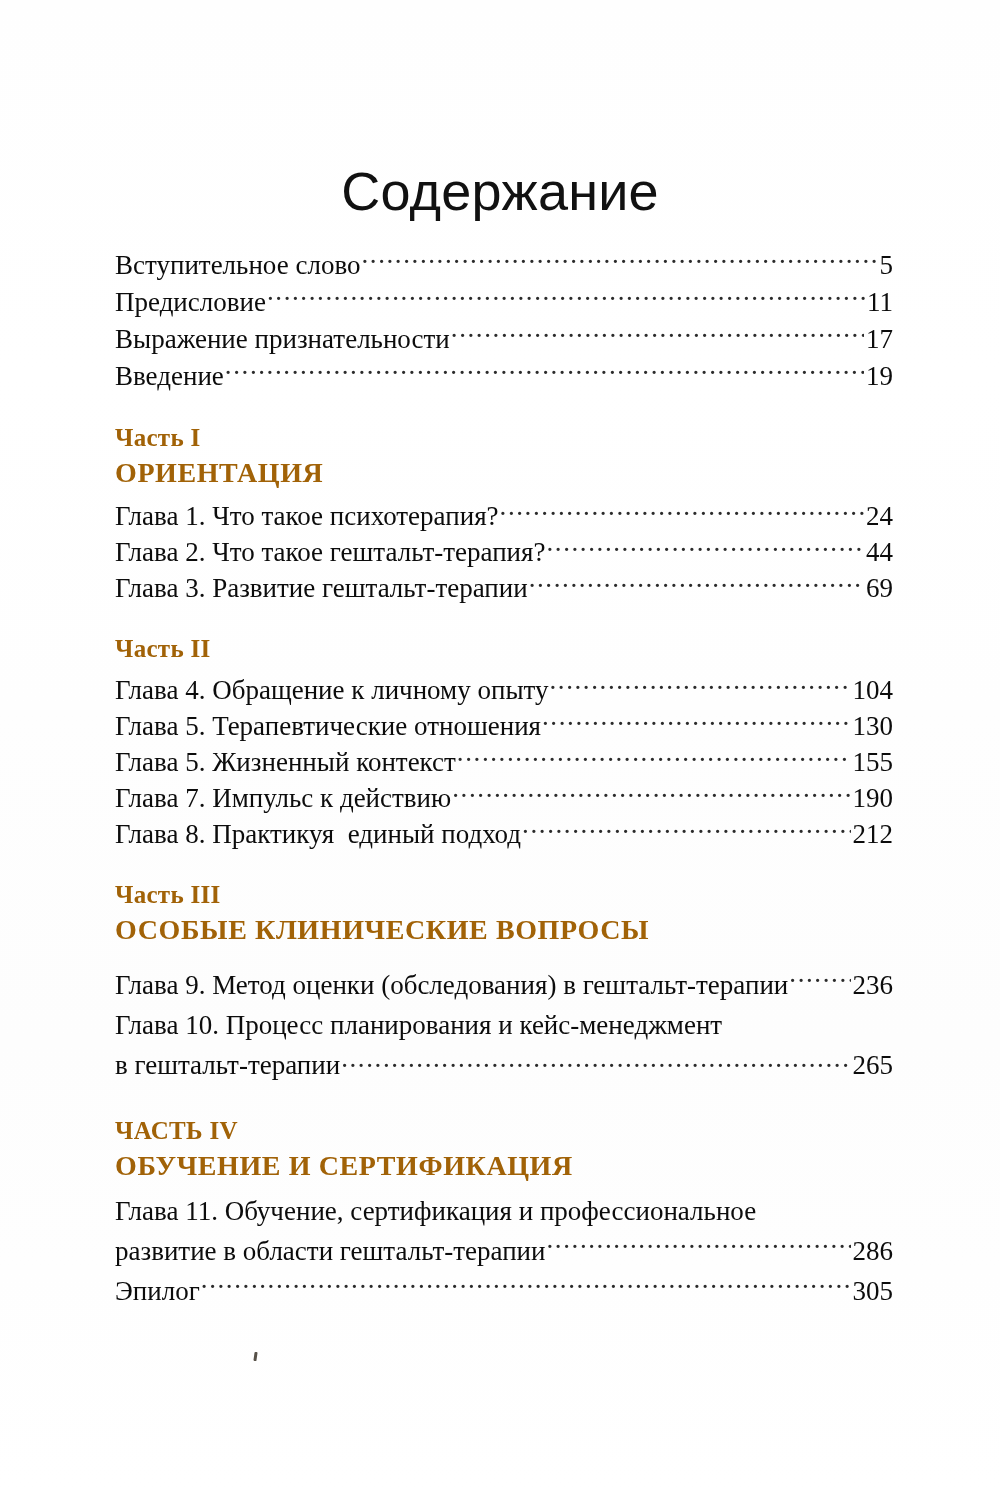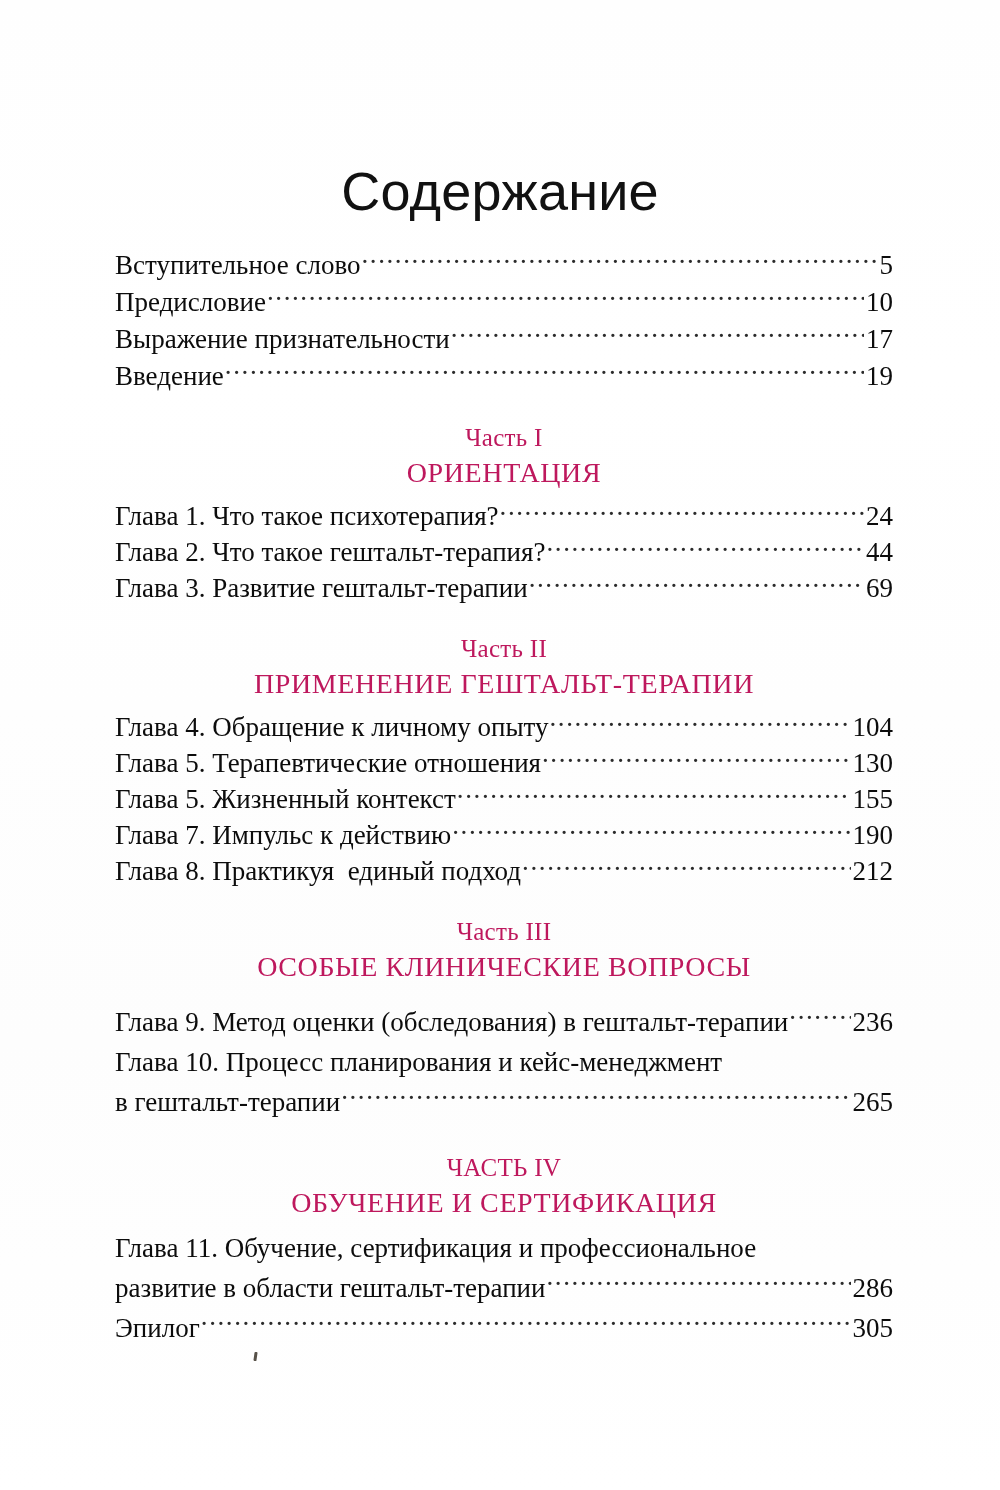--- a/index.html
+++ b/index.html
@@ -95,23 +95,23 @@
 
   
   .entry.nolead .leader::after { content: ""; }
 
   
   .group-front { margin: 0; }
   .group-front .entry { line-height: 37px; }
 
   
   .part {
-    text-align: center;
-    font-weight: normal;
-    color: #be185d;
+    text-align: left;
+    font-weight: bold;
+    color: #a16207;
   }
   .part .part-num {
     font-size: 25px;
     line-height: 32px;
     letter-spacing: 0.3px;
   }
   .part .part-name {
     font-size: 28px;
     line-height: 37px;
     letter-spacing: 0.6px;
@@ -150,21 +150,21 @@
 
       <div class="entry">
         <span class="label">Вступительное слово</span>
         <span class="leader"></span>
         <span class="pageno">5</span>
       </div>
 
       <div class="entry">
         <span class="label">Предисловие</span>
         <span class="leader"></span>
-        <span class="pageno">10</span>
+        <span class="pageno">11</span>
       </div>
 
       <div class="entry">
         <span class="label">Выражение признательности</span>
         <span class="leader"></span>
         <span class="pageno">17</span>
       </div>
 
       <div class="entry">
         <span class="label">Введение</span>
@@ -195,21 +195,20 @@
       <div class="entry">
         <span class="label">Глава 3. Развитие гештальт-терапии</span>
         <span class="leader"></span>
         <span class="pageno">69</span>
       </div>
     </div>
 
     <div class="spacer-before-part"></div>
     <div class="part">
       <div class="part-num">Часть II</div>
-      <div class="part-name">ПРИМЕНЕНИЕ ГЕШТАЛЬТ-ТЕРАПИИ</div>
     </div>
     <div class="spacer-after-part"></div>
 
     <div class="chapters">
       <div class="entry">
         <span class="label">Глава 4. Обращение к личному опыту</span>
         <span class="leader"></span>
         <span class="pageno">104</span>
       </div>
       <div class="entry">
@@ -245,21 +244,21 @@
       <div class="entry" style="line-height:40px;margin-top:10px;">
         <span class="label">Глава 9. Метод оценки (обследования) в гештальт-терапии</span>
         <span class="leader"></span>
         <span class="pageno">236</span>
       </div>
       <div class="entry nolead" style="line-height:40px;">
         <span class="label">Глава 10. Процесс планирования и кейс-менеджмент</span>
         <span class="leader"></span>
         <span class="pageno"></span>
       </div>
-      <div class="entry" style="line-height:40px;">
+      <div class="entry" style="line-height:40px;align-items:center;">
         <span class="label">в гештальт-терапии</span>
         <span class="leader"></span>
         <span class="pageno">265</span>
       </div>
     </div>
 
     <div class="spacer-before-part" style="height:30px;"></div>
     <div class="part">
       <div class="part-num">ЧАСТЬ IV</div>
       <div class="part-name">ОБУЧЕНИЕ И СЕРТИФИКАЦИЯ</div>

